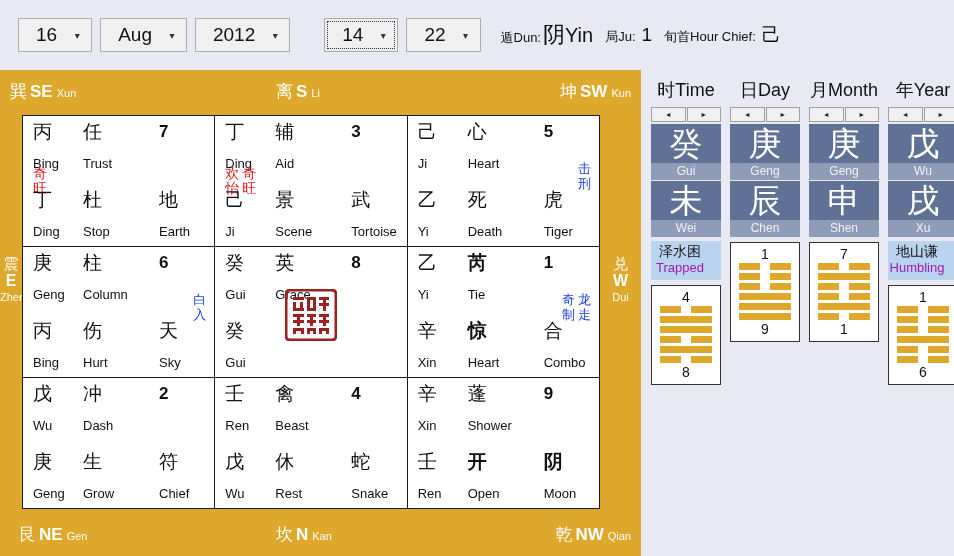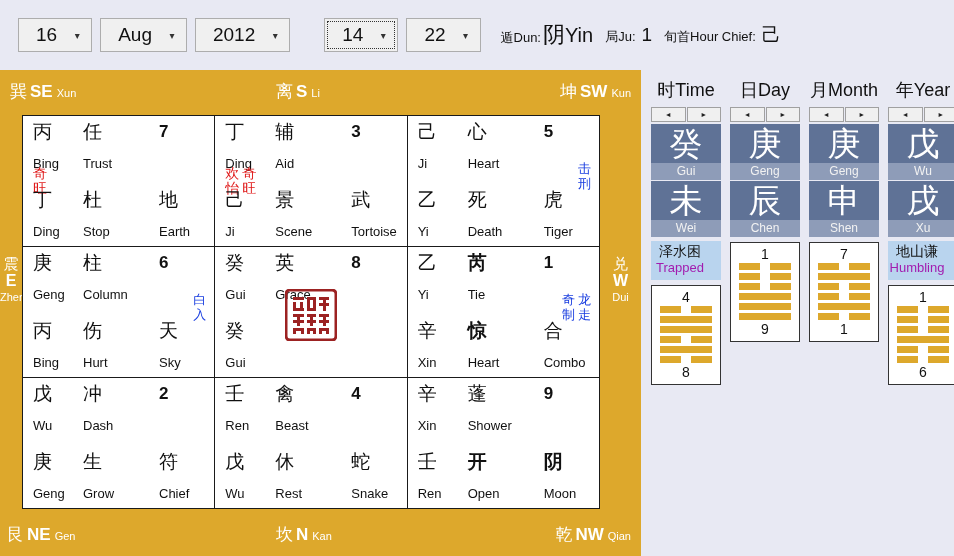--- a/index.html
+++ b/index.html
@@ -213,21 +213,21 @@
       <span class="ab">E</span>
       <span class="py">Zhen</span>
     </div>
 
     <div class="edge edge-v" style="right:0px; top:185px; width:41px;">
       <span class="cn">兑</span>
       <span class="ab">W</span>
       <span class="py">Dui</span>
     </div>
 
-    <div class="edge" style="left:7px; bottom:10px;">
+    <div class="edge" style="left:19px; bottom:10px;">
       <span class="cn">艮</span><span class="ab">NE</span><span class="py">Gen</span>
     </div>
 
     <div class="edge" style="left:276px; bottom:10px;">
       <span class="cn">坎</span><span class="ab">N</span><span class="py">Kan</span>
     </div>
 
     <div class="edge" style="right:10px; bottom:10px;">
       <span class="cn">乾</span><span class="ab">NW</span><span class="py">Qian</span>
     </div>

